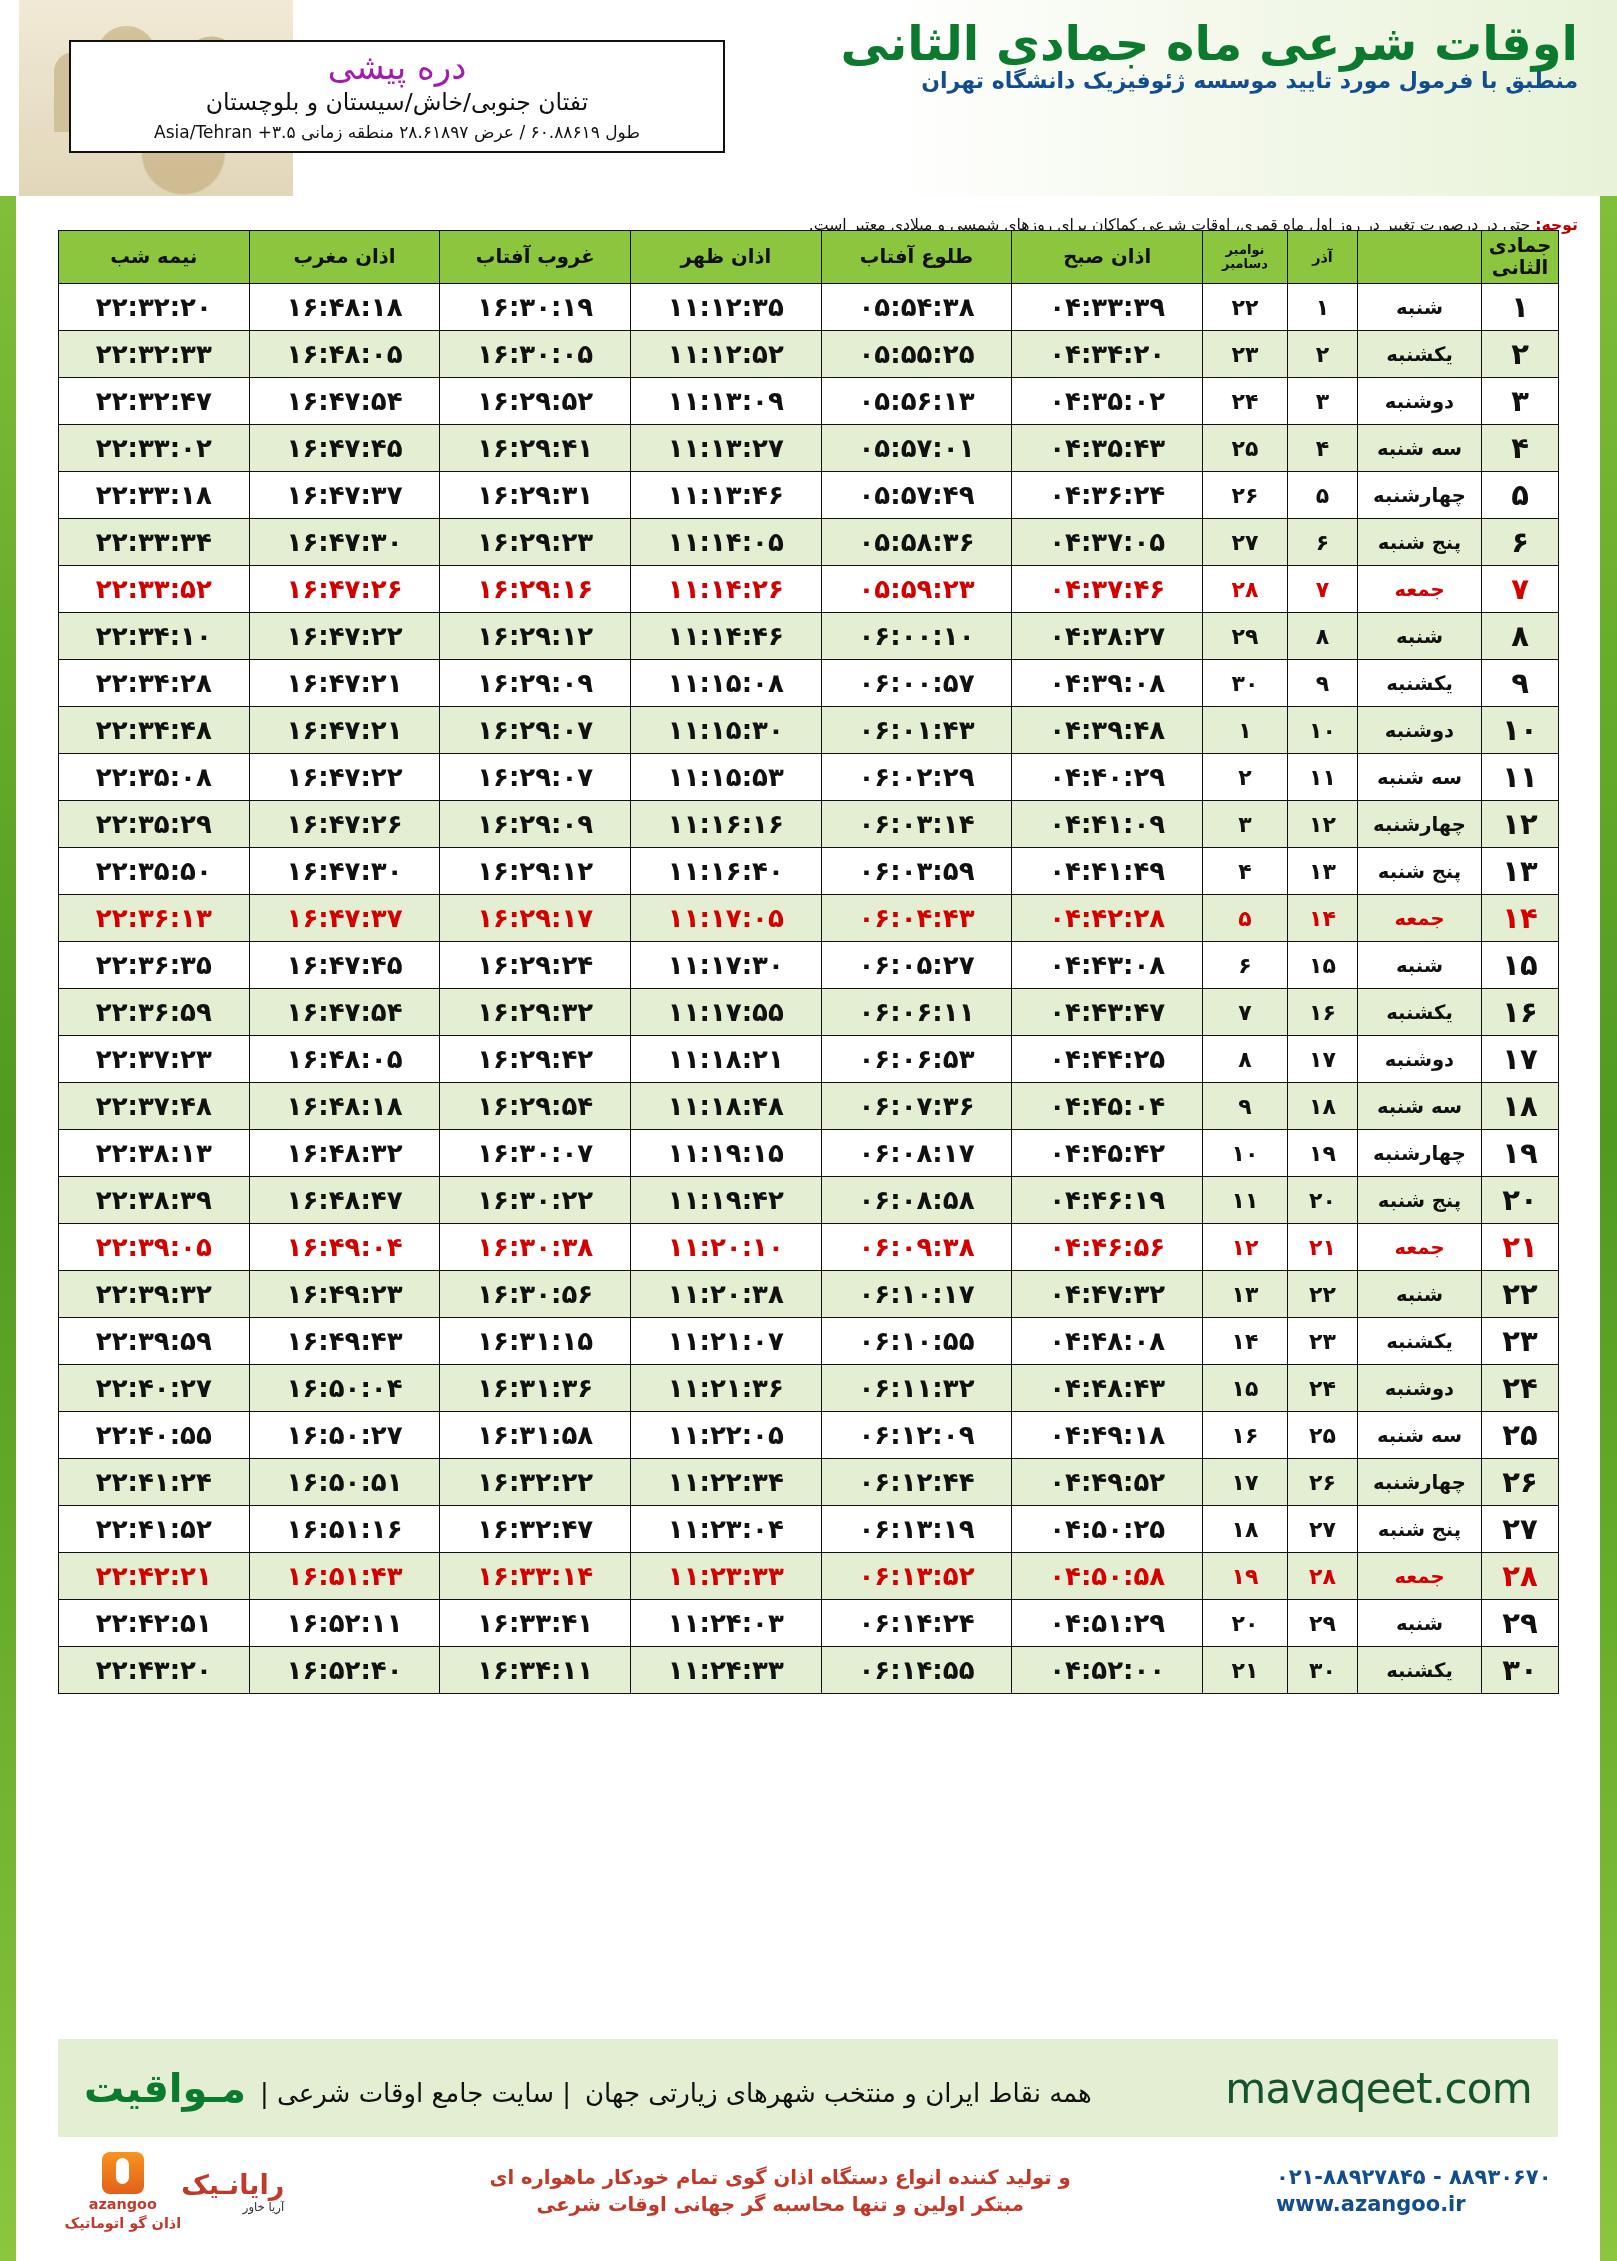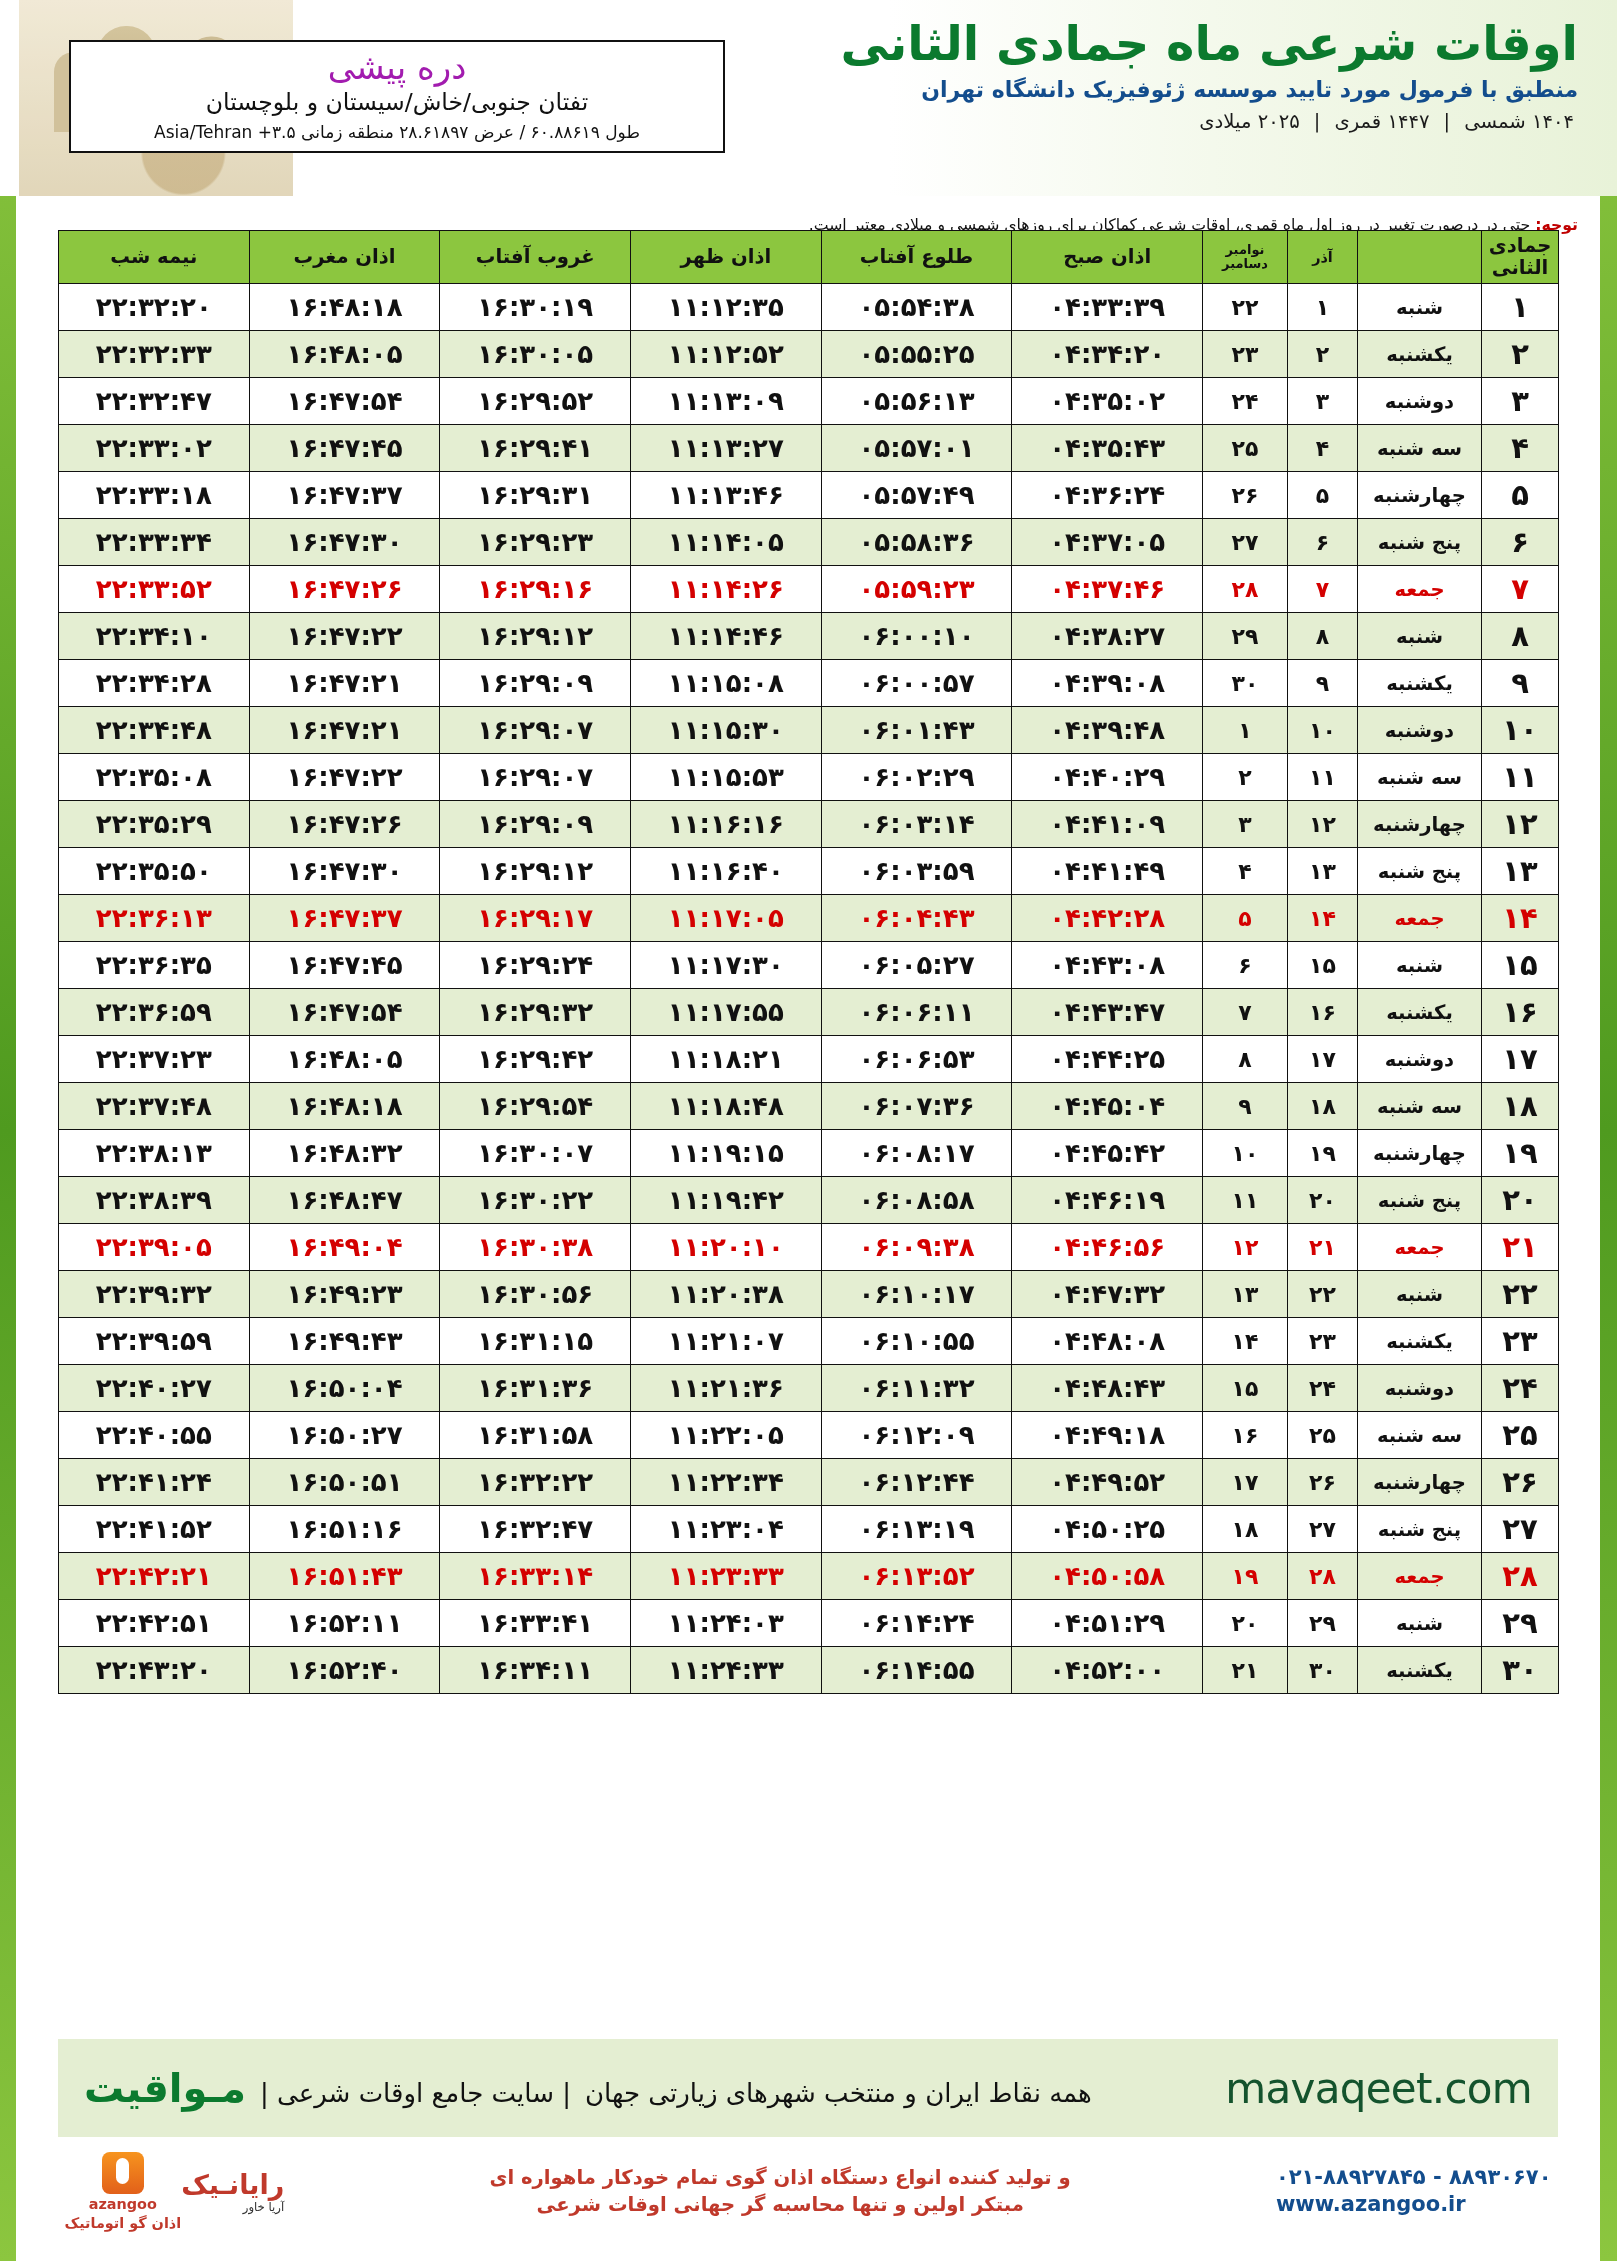--- a/index.html
+++ b/index.html
@@ -26,21 +26,21 @@
   }
   .mosque:after{
     content:"";position:absolute;left:78px;top:26px;width:59px;height:98px;
     background:linear-gradient(180deg,#cdbb8c,#b5a070);
     border-radius:29px 29px 3.9px 3.9px;box-shadow:85px 6.5px 0 -3.9px #c4b182, -52px 17px 0 -9px #c9b78a;
   }
   .title-block{
     position:absolute;right:39px;top:18px;text-align:right;direction:rtl;
   }
   .main-title{font-size:48px;font-weight:bold;color:#0b7a2e;line-height:1.05;letter-spacing:-0.7px;}
-  .sub-title{font-size:22px;font-weight:bold;color:#134d8d;margin-top:9px;text-align:right;}
+  .sub-title{font-size:22px;font-weight:bold;color:#134d8d;text-align:right;}
   .date-line{font-size:19.6px;color:#1b1b1b;margin-top:7.8px;}
   .date-line span{margin:0 3.9px;}
 
   
   .city-box{
     position:absolute;left:70px;top:40px;width:652px;border:2px solid #111;
     background:#ffffff;text-align:center;padding:6.5px 0 9px;direction:rtl;
   }
   .city-name{font-size:34px;font-weight:normal;color:#a21caf;line-height:1.1;}
   .city-sub{font-size:23.5px;color:#111;margin-top:2.6px;}
@@ -107,27 +107,20 @@
   <div class="edge-left"></div>
   <div class="edge-right"></div>
 
   <div class="header">
     <div class="header-bg"></div>
     <div class="mosque"></div>
 
     <div class="title-block">
       <div class="main-title">اوقات شرعی ماه جمادی الثانی</div>
       <div class="sub-title">منطبق با فرمول مورد تایید موسسه ژئوفیزیک دانشگاه تهران</div>
-      <div class="date-line">
-        <span>۱۴۰۴ شمسی</span>
-        <span>|</span>
-        <span>۱۴۴۷ قمری</span>
-        <span>|</span>
-        <span>۲۰۲۵ میلادی</span>
-      </div>
     </div>
 
     <div class="city-box">
       <div class="city-name">دره پیشی</div>
       <div class="city-sub">تفتان جنوبی/خاش/سیستان و بلوچستان</div>
       <div class="city-coord">طول ۶۰.۸۸۶۱۹ / عرض ۲۸.۶۱۸۹۷ منطقه زمانی Asia/Tehran +۳.۵</div>
     </div>
   </div>
 
   <div class="note">

